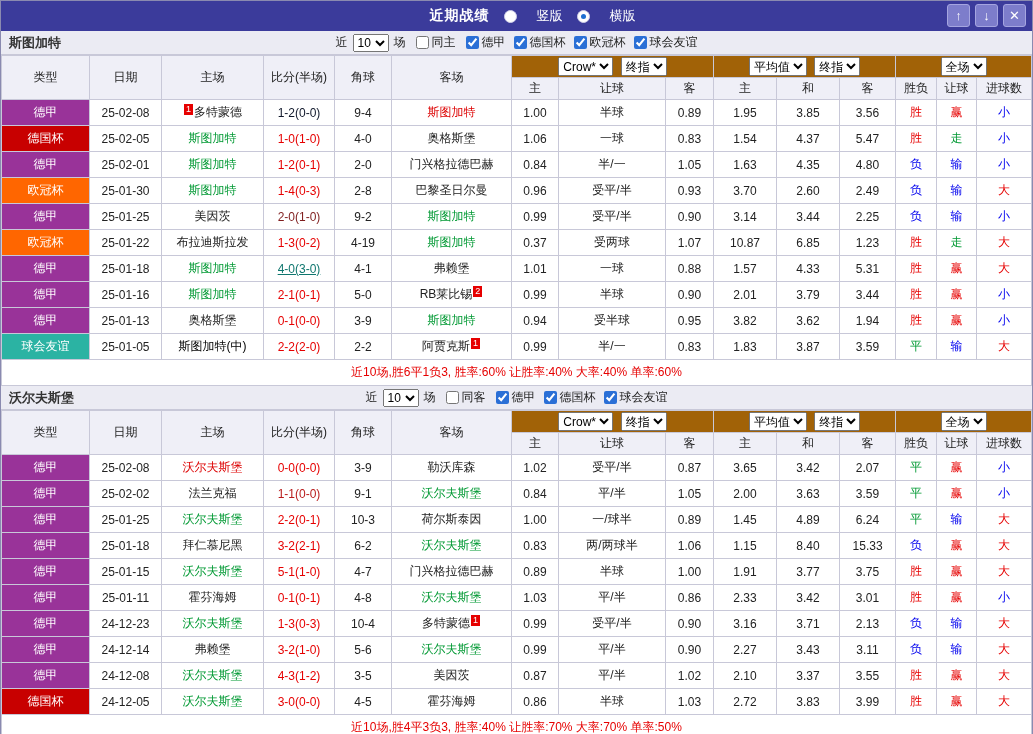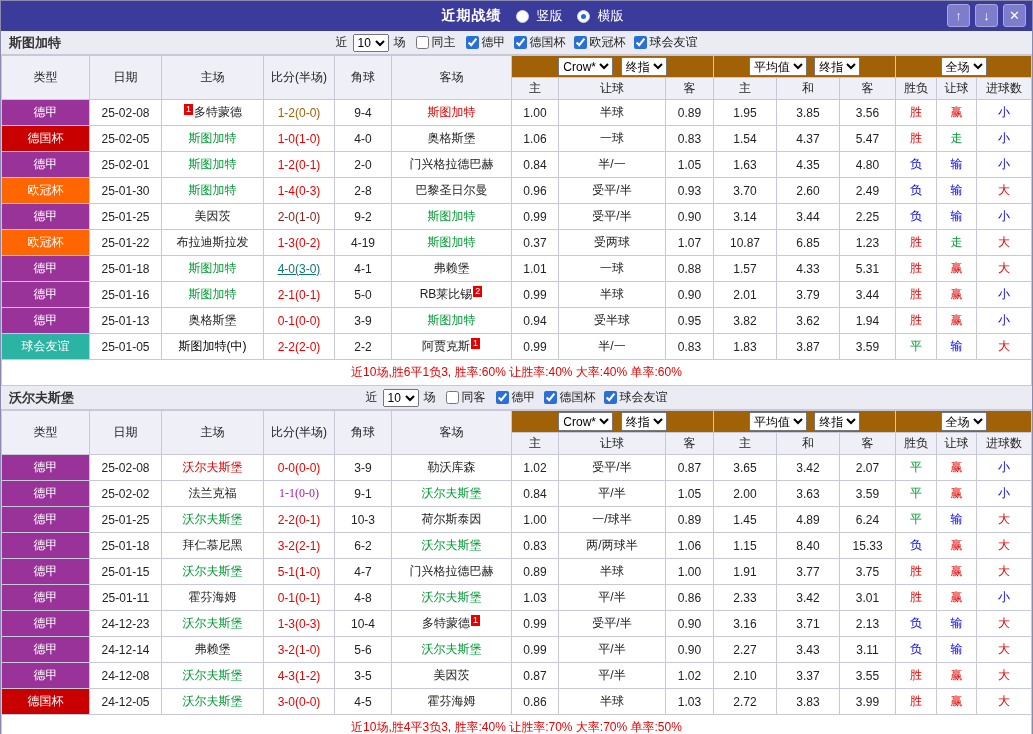--- a/index.html
+++ b/index.html
@@ -3,21 +3,21 @@
 <meta charset="utf-8">
 <style>
   * { box-sizing: border-box; margin:0; padding:0; }
   html,body { width:1033px; background:#fff; font-family:"Liberation Sans","DejaVu Sans",sans-serif; overflow:hidden; }
   .window { width:1033px; height:734px; border:1px solid #8a8ab0; display:flex; flex-direction:column; background:#fff; }
 
   
   .titlebar { height:30px; flex:0 0 30px; background:#3b3b9b; display:flex; align-items:center; position:relative; color:#fff; }
   .titlebar-center { flex:1; display:flex; justify-content:center; align-items:center; gap:14px; font-size:13px;margin-left:32px; }
   .title { font-weight:bold; font-size:14px; letter-spacing:1px; }
-  .radio-opt { display:flex; align-items:center; gap:8px; cursor:pointer; }
+  .radio-opt { display:flex; align-items:center; gap:20px; cursor:pointer; }
   .radio-circle { width:13px; height:13px; border-radius:50%; background:#fff; border:1px solid #cfcfe8; position:relative; display:inline-block; }
   .radio-circle.selected::after { content:""; position:absolute; left:3px; top:3px; width:5px; height:5px; border-radius:50%; background:#1d6fd1; }
   .titlebar-buttons { position:absolute; right:6px; top:3px; display:flex; gap:5px; }
   .tb-btn { width:23px; height:23px; background:#7d7dcb; border:1px solid #a5a5e0; color:#fff; font-size:13px; line-height:1;
             border-radius:3px; display:flex; align-items:center; justify-content:center; cursor:pointer; }
 
   
   .section-header { height:24px; background:#ebebf3; border-bottom:1px solid #c8c8d8; display:flex; align-items:center; position:relative; }
   .team-name { position:absolute; left:8px; font-size:13px; font-weight:bold; color:#333; }
   .filters { margin:0 auto; display:flex; align-items:center; gap:2px; font-size:12px; color:#222; }
@@ -147,21 +147,21 @@
           <th>胜负</th>
           <th>让球</th>
           <th>进球数</th>
         </tr>
       </thead>
       <tbody>
             <tr class="data-row">
               <td class="league-cell" style="background: rgb(153, 51, 153);">德甲</td>
               <td class="date-cell">25-02-08</td>
               <td class="team-cell"><sup class="rank">1</sup><span>多特蒙德</span></td>
-              <td class="score-cell" style="color: #a16207;">1-2(0-0)</td>
+              <td class="score-cell" style="color: #0f172a;">1-2(0-0)</td>
               <td class="corner-cell">9-4</td>
               <td class="team-cell"><span style="color: rgb(221, 0, 0);">斯图加特</span></td>
               <td class="odds-cell">1.00</td>
               <td class="odds-cell">半球</td>
               <td class="odds-cell">0.89</td>
               <td class="odds-cell">1.95</td>
               <td class="odds-cell">3.85</td>
               <td class="odds-cell">3.56</td>
               <td class="res-cell" style="color: rgb(230, 0, 0);">胜</td>
               <td class="res-cell" style="color: rgb(230, 0, 0);">赢</td>
@@ -418,21 +418,21 @@
               <td class="odds-cell">3.42</td>
               <td class="odds-cell">2.07</td>
               <td class="res-cell" style="color: rgb(0, 153, 51);">平</td>
               <td class="res-cell" style="color: rgb(230, 0, 0);">赢</td>
               <td class="res-cell" style="color: rgb(0, 0, 238);">小</td>
             </tr>
             <tr class="data-row">
               <td class="league-cell" style="background: rgb(153, 51, 153);">德甲</td>
               <td class="date-cell">25-02-02</td>
               <td class="team-cell"><span>法兰克福</span></td>
-              <td class="score-cell" style="color: #a21caf; font-family: Liberation Serif, serif;">1-1(0-0)</td>
+              <td class="score-cell" style="color: #b91c1c;">1-1(0-0)</td>
               <td class="corner-cell">9-1</td>
               <td class="team-cell"><span style="color: rgb(0, 153, 51);">沃尔夫斯堡</span></td>
               <td class="odds-cell">0.84</td>
               <td class="odds-cell">平/半</td>
               <td class="odds-cell">1.05</td>
               <td class="odds-cell">2.00</td>
               <td class="odds-cell">3.63</td>
               <td class="odds-cell">3.59</td>
               <td class="res-cell" style="color: rgb(0, 153, 51);">平</td>
               <td class="res-cell" style="color: rgb(230, 0, 0);">赢</td>

